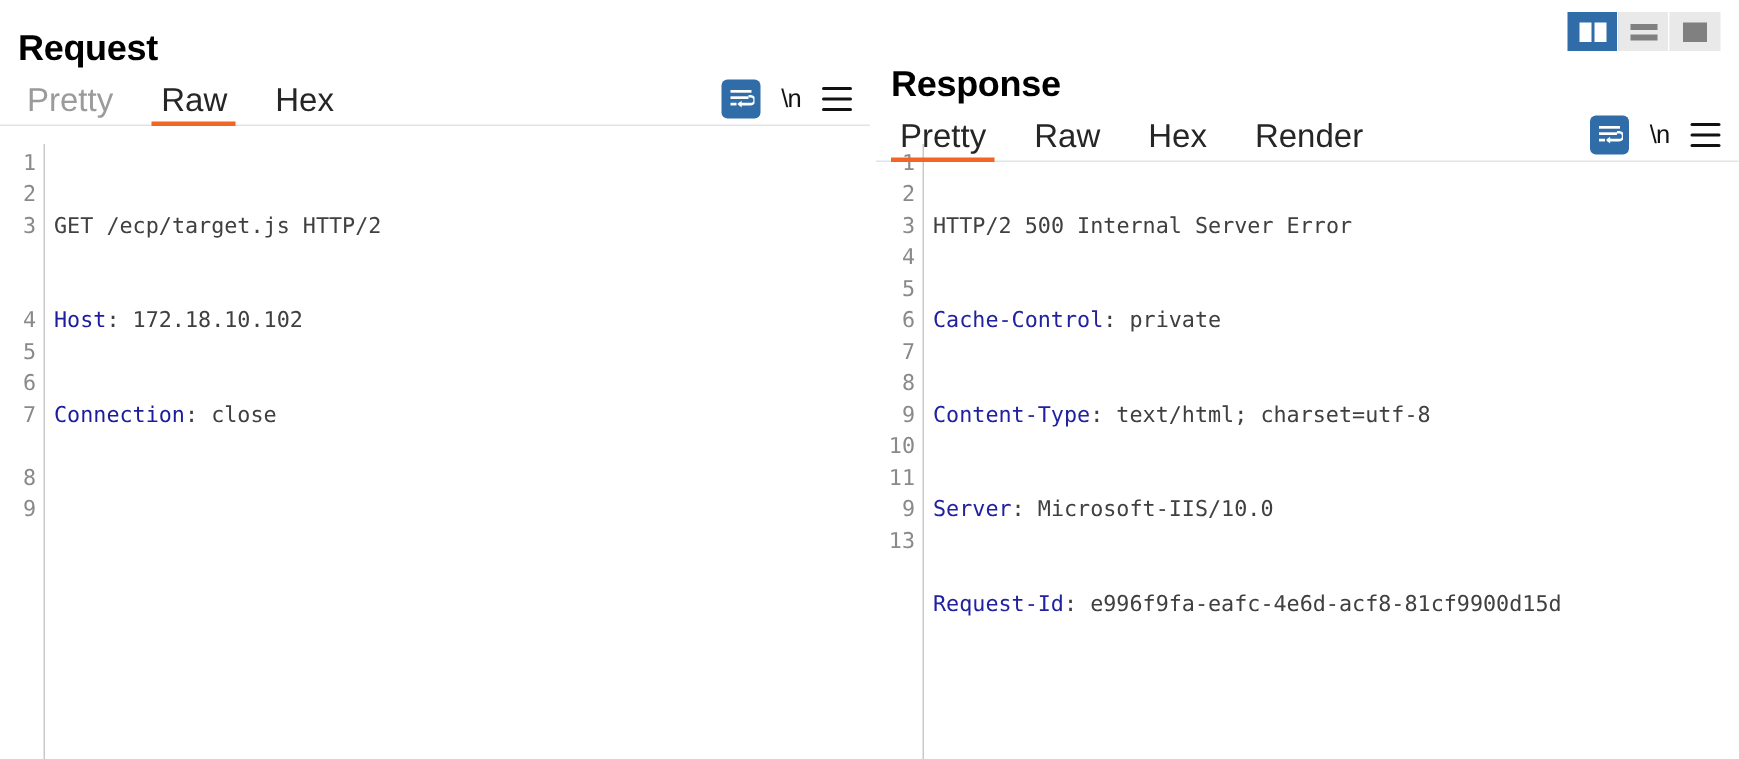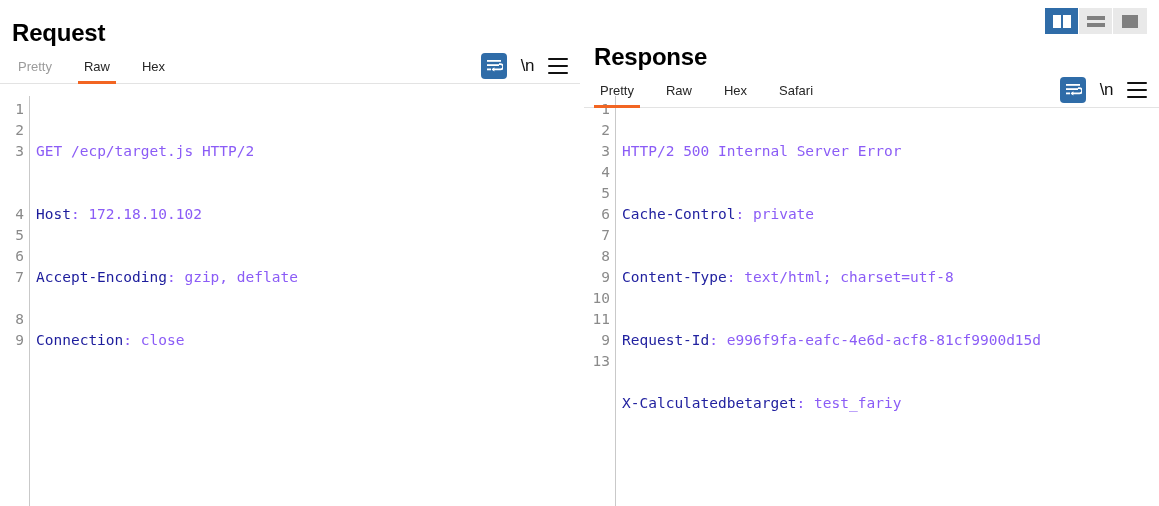--- a/index.html
+++ b/index.html
@@ -67,21 +67,21 @@
     content: "";
     position: absolute;
     left: 0;
     right: 0;
     bottom: 0;
     height: 1px;
     background: #e3e3e3;
   }
   .tab {
     position: relative;
-    font-size: 13px;
+    font-size: 22px;
     color: #262626;
     padding: 0 10px 7px 10px;
     margin-right: 12px;
     cursor: default;
     white-space: nowrap;
     line-height: 20px;
     text-align: center;
   }
   .tab.inactive { color: #9b9b9b; }
   .tab.active::after {
@@ -190,21 +190,21 @@
     font-size: 14.5px;
     line-height: 21px;
     color: #111111;
     white-space: pre-wrap;
     word-break: break-word;
     overflow: hidden;
   }
   .code .ln { display: block; min-height: 21px; }
   .hname { color: #1c1c9c; text-align: right; }
   .hname2 { color: #2222a0; margin-top: 32px; }
-  .val { color: #8b5cf6; }
+  .val { color: #404040; }
 </style>
 </head>
 <body>
 
 <div class="app">
 
   <div class="panel panel-request">
     <div class="panel-title">Request</div>
 
     <div class="tabbar">
@@ -242,39 +242,38 @@
         <div>5</div>
         <div>6</div>
         <div>7</div>
         <div></div>
         <div>8</div>
         <div>9</div>
       </div>
       <div class="code">
         <span class="ln"><span class="val">GET</span> <span class="val">/ecp/target.js</span> <span class="val">HTTP/2</span></span>
         <span class="ln"><span class="hname">Host</span><span class="val">: </span><span class="val">172.18.10.102</span></span>
-        <span class="ln"><span class="hname">Accept-Encoding</span><span class="val">: </span><span class="val">gzip, deflate</span></span>
         <span class="ln"><span class="hname">Connection</span><span class="val">: </span><span class="val">close</span></span>
         
         
         
       </div>
     </div>
   </div>
 
   <div class="panel-divider"></div>
 
   <div class="panel panel-response">
     <div class="panel-title">Response</div>
 
     <div class="tabbar">
       <div class="tab active">Pretty</div>
       <div class="tab">Raw</div>
       <div class="tab">Hex</div>
-      <div class="tab">Safari</div>
+      <div class="tab">Render</div>
 
       <div class="tab-tools">
         <div class="icon-btn active">
           <svg width="18" height="18" viewBox="0 0 18 18" aria-hidden="true">
             <rect x="2" y="3" width="14" height="1.8" fill="#ffffff"></rect>
             <rect x="2" y="7.2" width="12" height="1.8" fill="#ffffff"></rect>
             <path d="M14 7.2 h1.5 a2.6 2.6 0 0 1 0 5.2 H7.5" stroke="#ffffff" stroke-width="1.7" fill="none"></path>
             <path d="M9.4 10.2 L6.6 12.4 L9.4 14.6 Z" fill="#ffffff"></path>
             <rect x="2" y="11.5" width="4" height="1.8" fill="#ffffff"></rect>
           </svg>
@@ -302,22 +301,22 @@
         <div>10</div>
         <div>11</div>
         <div>9</div>
         <div>13</div>
         <div></div>
       </div>
       <div class="code">
         <span class="ln"><span class="val">HTTP/2</span> <span class="val">500</span> <span class="val">Internal Server Error</span></span>
         <span class="ln"><span class="hname2">Cache-Control</span><span class="val">: </span><span class="val">private</span></span>
         <span class="ln"><span class="hname2">Content-Type</span><span class="val">: </span><span class="val">text/html; charset=utf-8</span></span>
+        <span class="ln"><span class="hname2">Server</span><span class="val">: </span><span class="val">Microsoft-IIS/10.0</span></span>
         <span class="ln"><span class="hname2">Request-Id</span><span class="val">: </span><span class="val">e996f9fa-eafc-4e6d-acf8-81cf9900d15d</span></span>
-        <span class="ln"><span class="hname2">X-Calculatedbetarget</span><span class="val">: </span><span class="val">test_fariy</span></span>
         
         
         
         
         
         
         
       </div>
     </div>
   </div>

